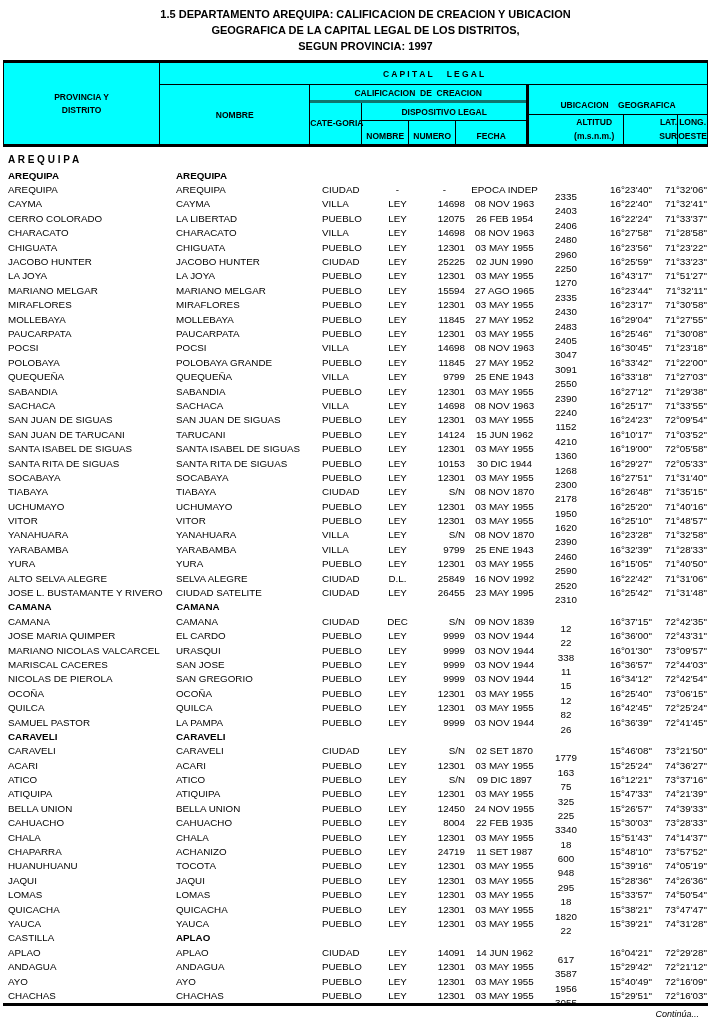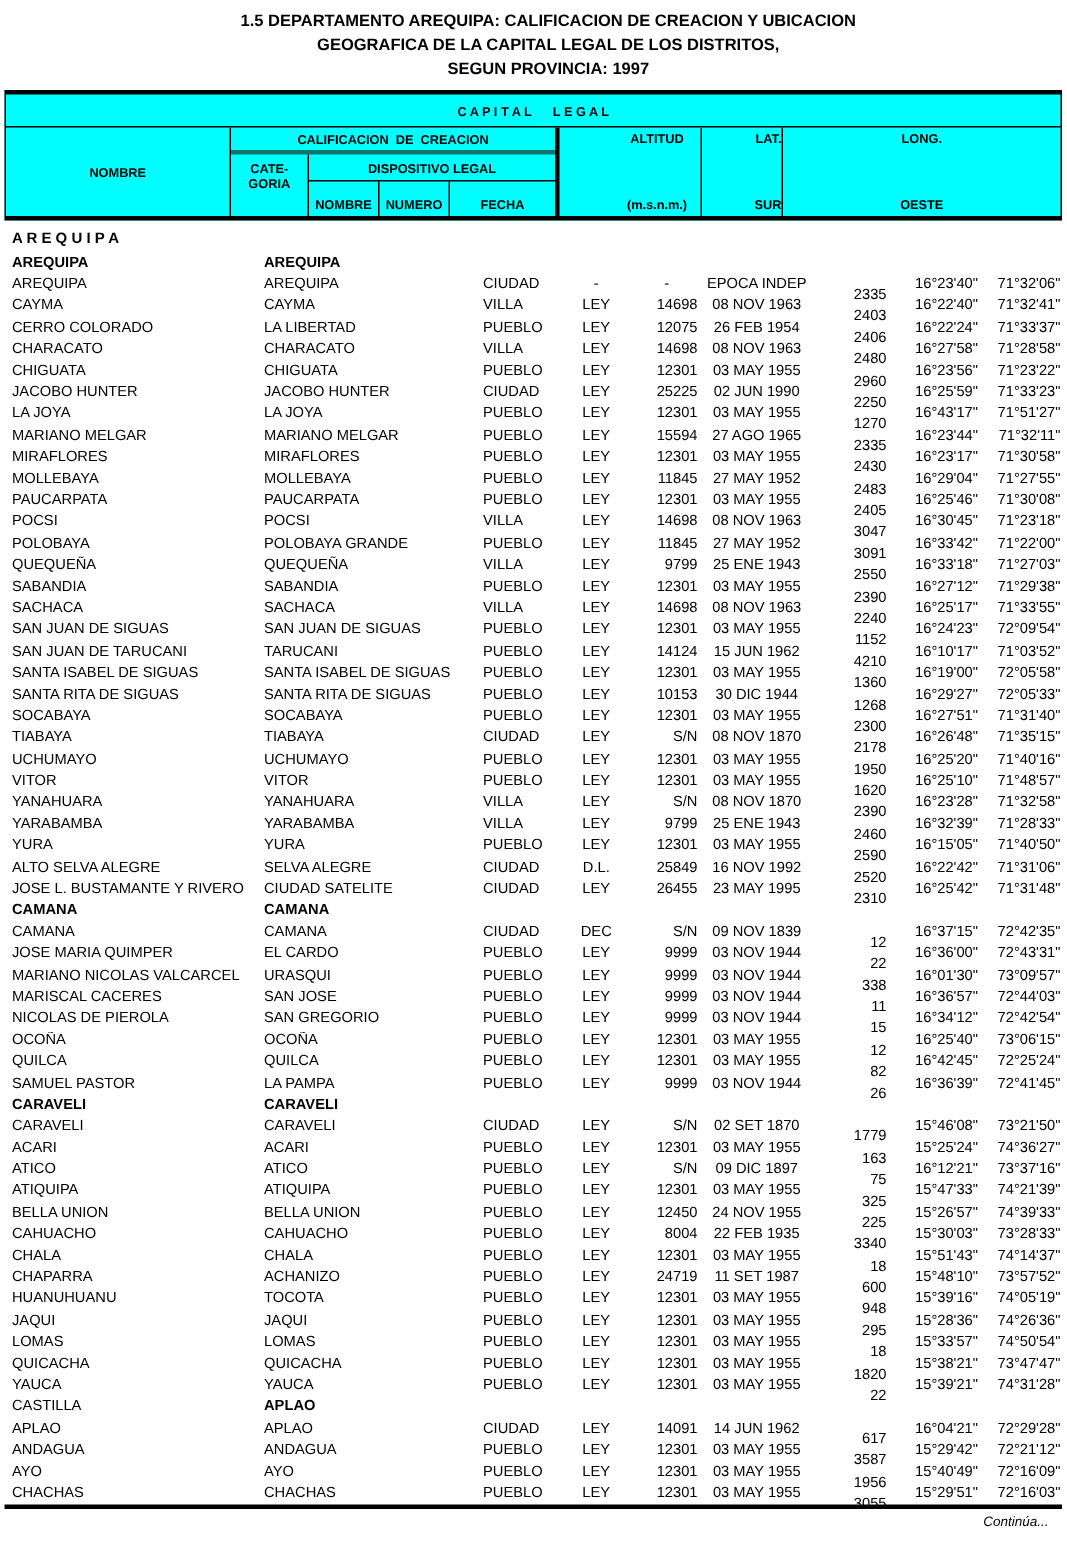--- a/index.html
+++ b/index.html
@@ -19,21 +19,21 @@
     display:flex; font-weight:bold; font-size:8.5px; text-align:center;
   }
   .h-prov { width:169px; border-right:1px solid #000; display:flex; flex-direction:column; justify-content:center; align-items:center; line-height:13px; }
   .h-right { flex:1; display:flex; flex-direction:column; }
   .h-capital { height:22px; border-bottom:1px solid #000; display:flex; align-items:center; justify-content:center; white-space:pre; }
   .h-row2 { flex:1; display:flex; }
   .h-nombre { width:150px; border-right:1px solid #000; display:flex; align-items:center; justify-content:center; }
   .h-calif-block { width:219px; border-right:3px solid #000; display:flex; flex-direction:column; }
   .h-calif-label { height:18px; border-bottom:3px solid #0f766e; display:flex; align-items:center; justify-content:center; white-space:pre; }
   .h-calif-body { flex:1; display:flex; }
-  .h-categoria { width:52px; border-right:1px solid #000; display:flex; flex-direction:column; justify-content:space-between; align-items:center; padding:4px 0 17px; }
+  .h-categoria { width:52px; border-right:1px solid #000; display:flex; flex-direction:row; justify-content:space-between; align-items:center; padding:4px 0 5px; }
   .h-disp { flex:1; display:flex; flex-direction:column; }
   .h-disp-label { height:18px; border-bottom:1px solid #000; display:flex; align-items:center; justify-content:center; }
   .h-disp-cells { flex:1; display:flex; }
   .h-disp-cells > div { display:flex; align-items:flex-end; justify-content:center; padding-bottom:3px; }
   .h-dnombre { width:47px; border-right:1px solid #000; }
   .h-dnumero { width:47px; border-right:1px solid #000; }
   .h-dfecha  { flex:1; }
   .h-ubic-block { flex:1; display:flex; flex-direction:column; }
   .h-ubic-label { height:30px; border-bottom:1px solid #000; display:flex; align-items:flex-end; justify-content:center; padding-bottom:4px; white-space:pre; }
   .h-ubic-cells { flex:1; display:flex;padding-left:36px; }
@@ -49,37 +49,41 @@
   .row.bold .dist, .row.bold .nom { font-weight:bold; }
   .row.plainname .dist { font-weight:normal; }
   .c { overflow:hidden; }
   .dist { padding-left:5px; }
   .nom  { padding-left:4px; }
   .cat  { text-align:left; padding-right:6px; }
   .ley  { text-align:center; }
   .num  { text-align:right; padding-right:3px; }
   .num.center { text-align:center; padding-right:0; }
   .fec  { text-align:center; }
-  .alt  { text-align:right; padding-right:9px;margin-top:14px; }
+  .alt  { text-align:center; padding-right:9px;margin-top:14px; }
   .lat  { text-align:right; padding-right:2px; }
   .lon  { text-align:right; padding-right:1px; }
 
   .botline { margin-left:3px; width:705px; border-top:3px solid #000; }
   .continua { margin-top:3px; text-align:right; padding-right:12px; font-style:italic; font-size:9px;padding-left:48px; }
 </style>
 </head>
 <body>
 
 <div class="title">
   <div>1.5  DEPARTAMENTO AREQUIPA: CALIFICACION DE CREACION Y UBICACION</div>
   <div>GEOGRAFICA DE LA CAPITAL LEGAL DE LOS DISTRITOS,</div>
   <div>SEGUN PROVINCIA: 1997</div>
 </div>
 
 <div class="thead">
+  <div class="h-prov">
+    <div>PROVINCIA Y</div>
+    <div>DISTRITO</div>
+  </div>
   <div class="h-right">
     <div class="h-capital">C A P I T A L      L E G A L</div>
     <div class="h-row2">
       <div class="h-nombre">NOMBRE</div>
       <div class="h-calif-block">
         <div class="h-calif-label">CALIFICACION  DE  CREACION</div>
         <div class="h-calif-body">
           <div class="h-categoria">
             <span>CATE-</span>
             <span>GORIA</span>
@@ -88,20 +92,21 @@
             <div class="h-disp-label">DISPOSITIVO LEGAL</div>
             <div class="h-disp-cells">
               <div class="h-dnombre">NOMBRE</div>
               <div class="h-dnumero">NUMERO</div>
               <div class="h-dfecha">FECHA</div>
             </div>
           </div>
         </div>
       </div>
       <div class="h-ubic-block">
+        <div class="h-ubic-label">UBICACION    GEOGRAFICA</div>
         <div class="h-ubic-cells">
           <div class="h-2line h-alt">
             <span>ALTITUD</span>
             <span>(m.s.n.m.)</span>
           </div>
           <div class="h-2line h-lat">
             <span>LAT.</span>
             <span>SUR</span>
           </div>
           <div class="h-2line h-lon">

